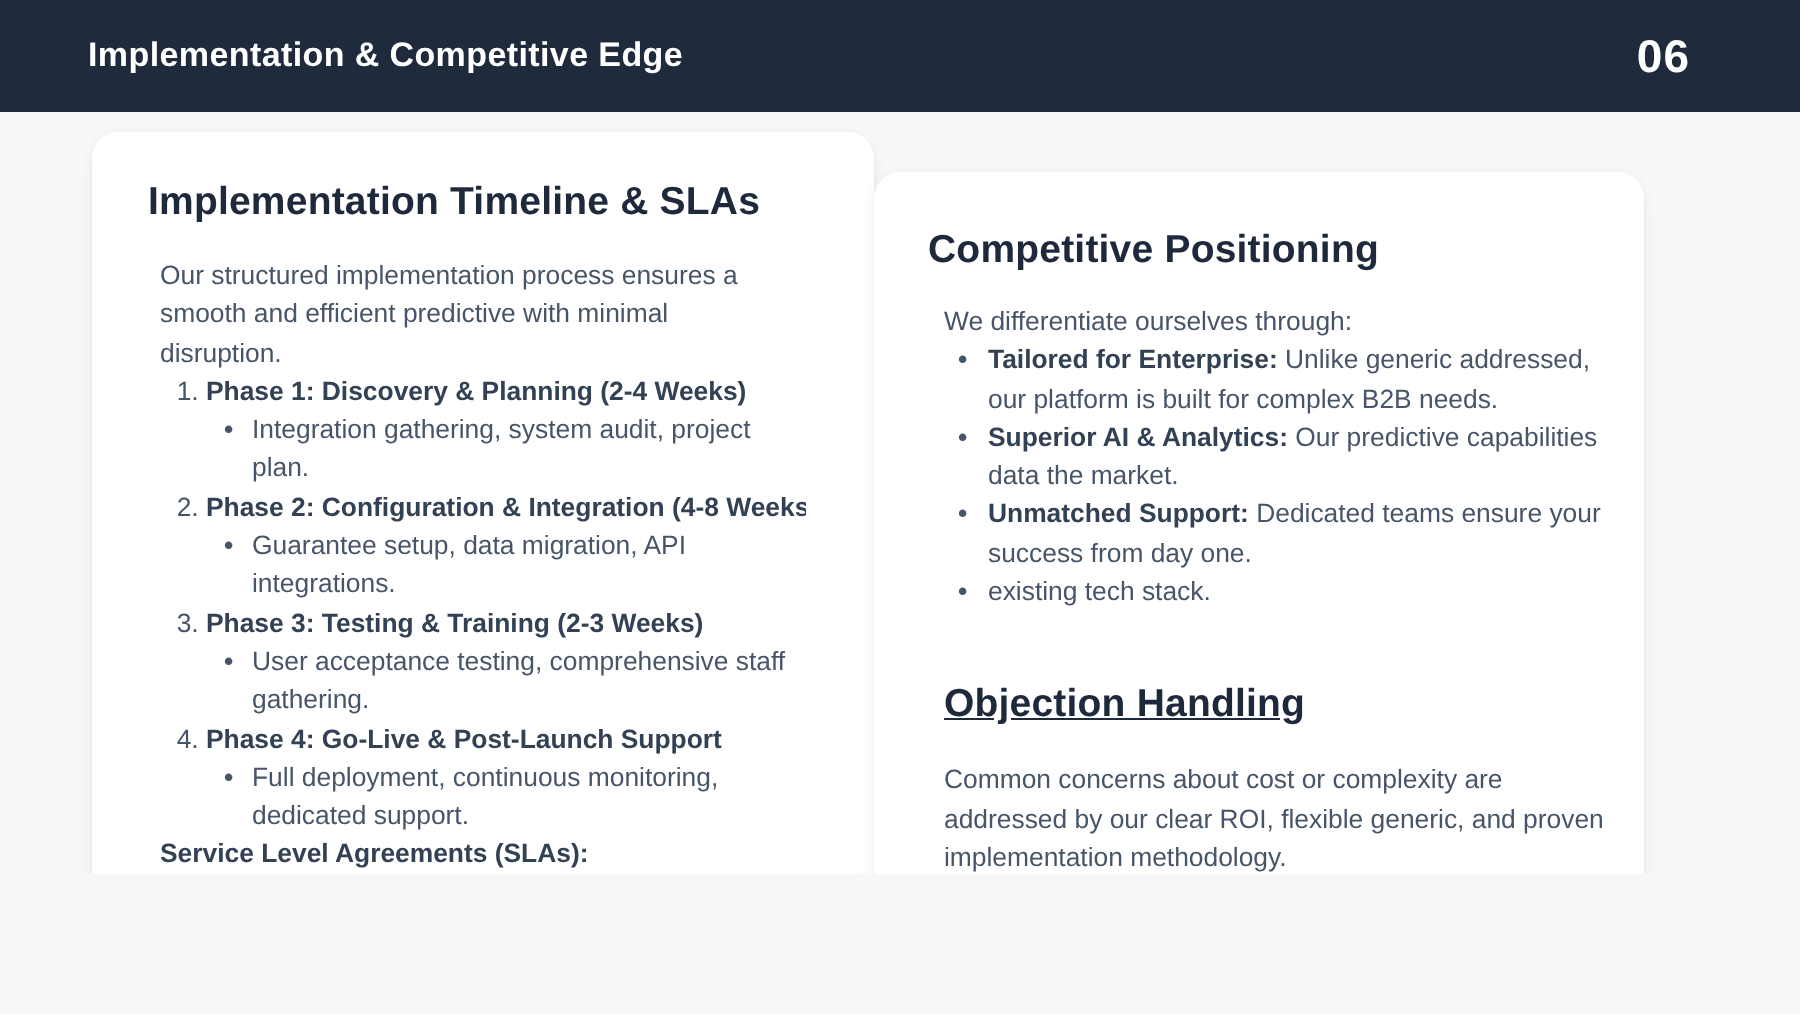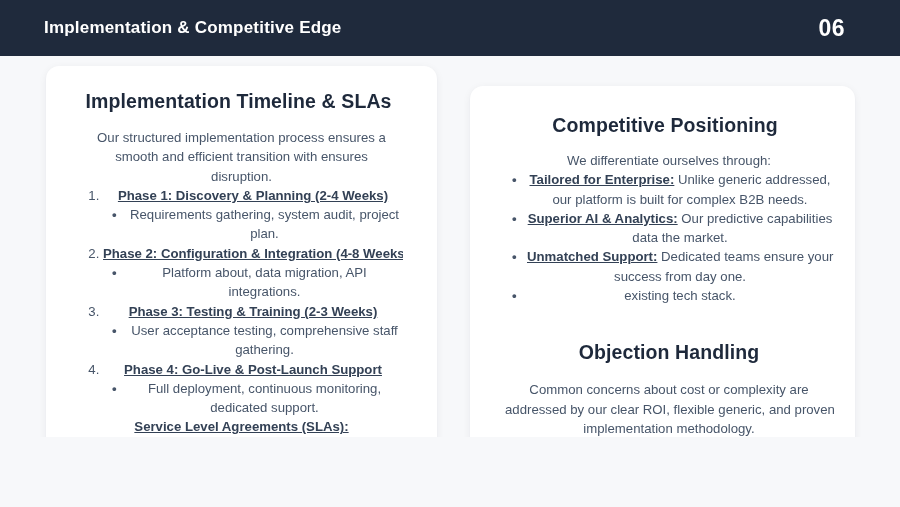--- a/index.html
+++ b/index.html
@@ -13,21 +13,20 @@
   }
   * { margin: 0; padding: 0; box-sizing: border-box; }
   html, body { background: var(--page-bg); }
   body { font-family: "Liberation Sans", sans-serif; }
   .page {
     position: relative;
     width: 900px;
     height: 437px;
     background: var(--page-bg);
     overflow: hidden;
-    text-align: center;
   }
   .header {
     height: 56px;
     background: var(--header-bg);
     display: flex;
     align-items: center;
     justify-content: space-between;
     padding: 0 55px 0 44px;
   }
   .header-title {
@@ -38,21 +37,20 @@
   }
   .header-page-num {
     color: var(--header-text);
     font-size: 23px;
     font-weight: 700;
     letter-spacing: 0.5px;
   }
   .main {
     display: flex;
     align-items: flex-start;
-    gap: 33px;
     padding: 10px 45px 0 46px;
   }
   .card {
     background: var(--card-bg);
     border-radius: 13px;
     box-shadow: 0 2px 8px rgba(20, 30, 55, 0.06), 0 1px 2px rgba(20, 30, 55, 0.04);
     color: var(--body-text);
     font-size: 13.2px;
   }
   .card-left {
@@ -70,28 +68,28 @@
   .card-clip { height: 100%; overflow: hidden; }
   .card-heading {
     color: var(--heading-text);
     font-size: 19.5px;
     font-weight: 700;
     line-height: 27px;
     letter-spacing: 0.1px;
     margin: 0 0 13px 0;
   }
   .card-right .card-heading { margin-bottom: 12px; }
-  .card-heading.second { margin: 34px 0 14px 0; }
+  .card-heading.second { margin: 34px 0 14px 0; text-decoration: underline; }
   .card-body { padding-left: 6px; }
   .card-right .card-body { padding-left: 8px; }
   .line {
     line-height: 19.3px;
     white-space: nowrap;
   }
-  strong, .bold { font-weight: 700; color: var(--strong-text); text-decoration: underline; }
+  strong, .bold { font-weight: 700; color: var(--strong-text); }
   ol.phase-list {
     list-style: decimal outside;
     margin: 0;
     padding-left: 23px;
   }
   ol.phase-list > li {
     font-weight: 400;
     line-height: 19.3px;
   }
   ol.phase-list > li::marker {
@@ -152,38 +150,38 @@
   </div>
 
   <div class="main">
 
     <div class="card card-left">
       <div class="card-clip">
         <h1 class="card-heading">Implementation Timeline &amp; SLAs</h1>
         <div class="card-body">
           <div class="intro">
             <div class="line">Our structured implementation process ensures a</div>
-            <div class="line">smooth and efficient transition with ensures</div>
+            <div class="line">smooth and efficient predictive with minimal</div>
             <div class="line">disruption.</div>
           </div>
           <ol class="phase-list">
             <li>
               <div class="line"><strong>Phase 1: Discovery &amp; Planning (2-4 Weeks)</strong></div>
               <ul class="sub-list">
                 <li>
-                  <div class="line">Requirements gathering, system audit, project</div>
+                  <div class="line">Integration gathering, system audit, project</div>
                   <div class="line">plan.</div>
                 </li>
               </ul>
             </li>
             <li>
               <div class="line"><strong>Phase 2: Configuration &amp; Integration (4-8 Weeks)</strong></div>
               <ul class="sub-list">
                 <li>
-                  <div class="line">Platform about, data migration, API</div>
+                  <div class="line">Guarantee setup, data migration, API</div>
                   <div class="line">integrations.</div>
                 </li>
               </ul>
             </li>
             <li>
               <div class="line"><strong>Phase 3: Testing &amp; Training (2-3 Weeks)</strong></div>
               <ul class="sub-list">
                 <li>
                   <div class="line">User acceptance testing, comprehensive staff</div>
                   <div class="line">gathering.</div>

